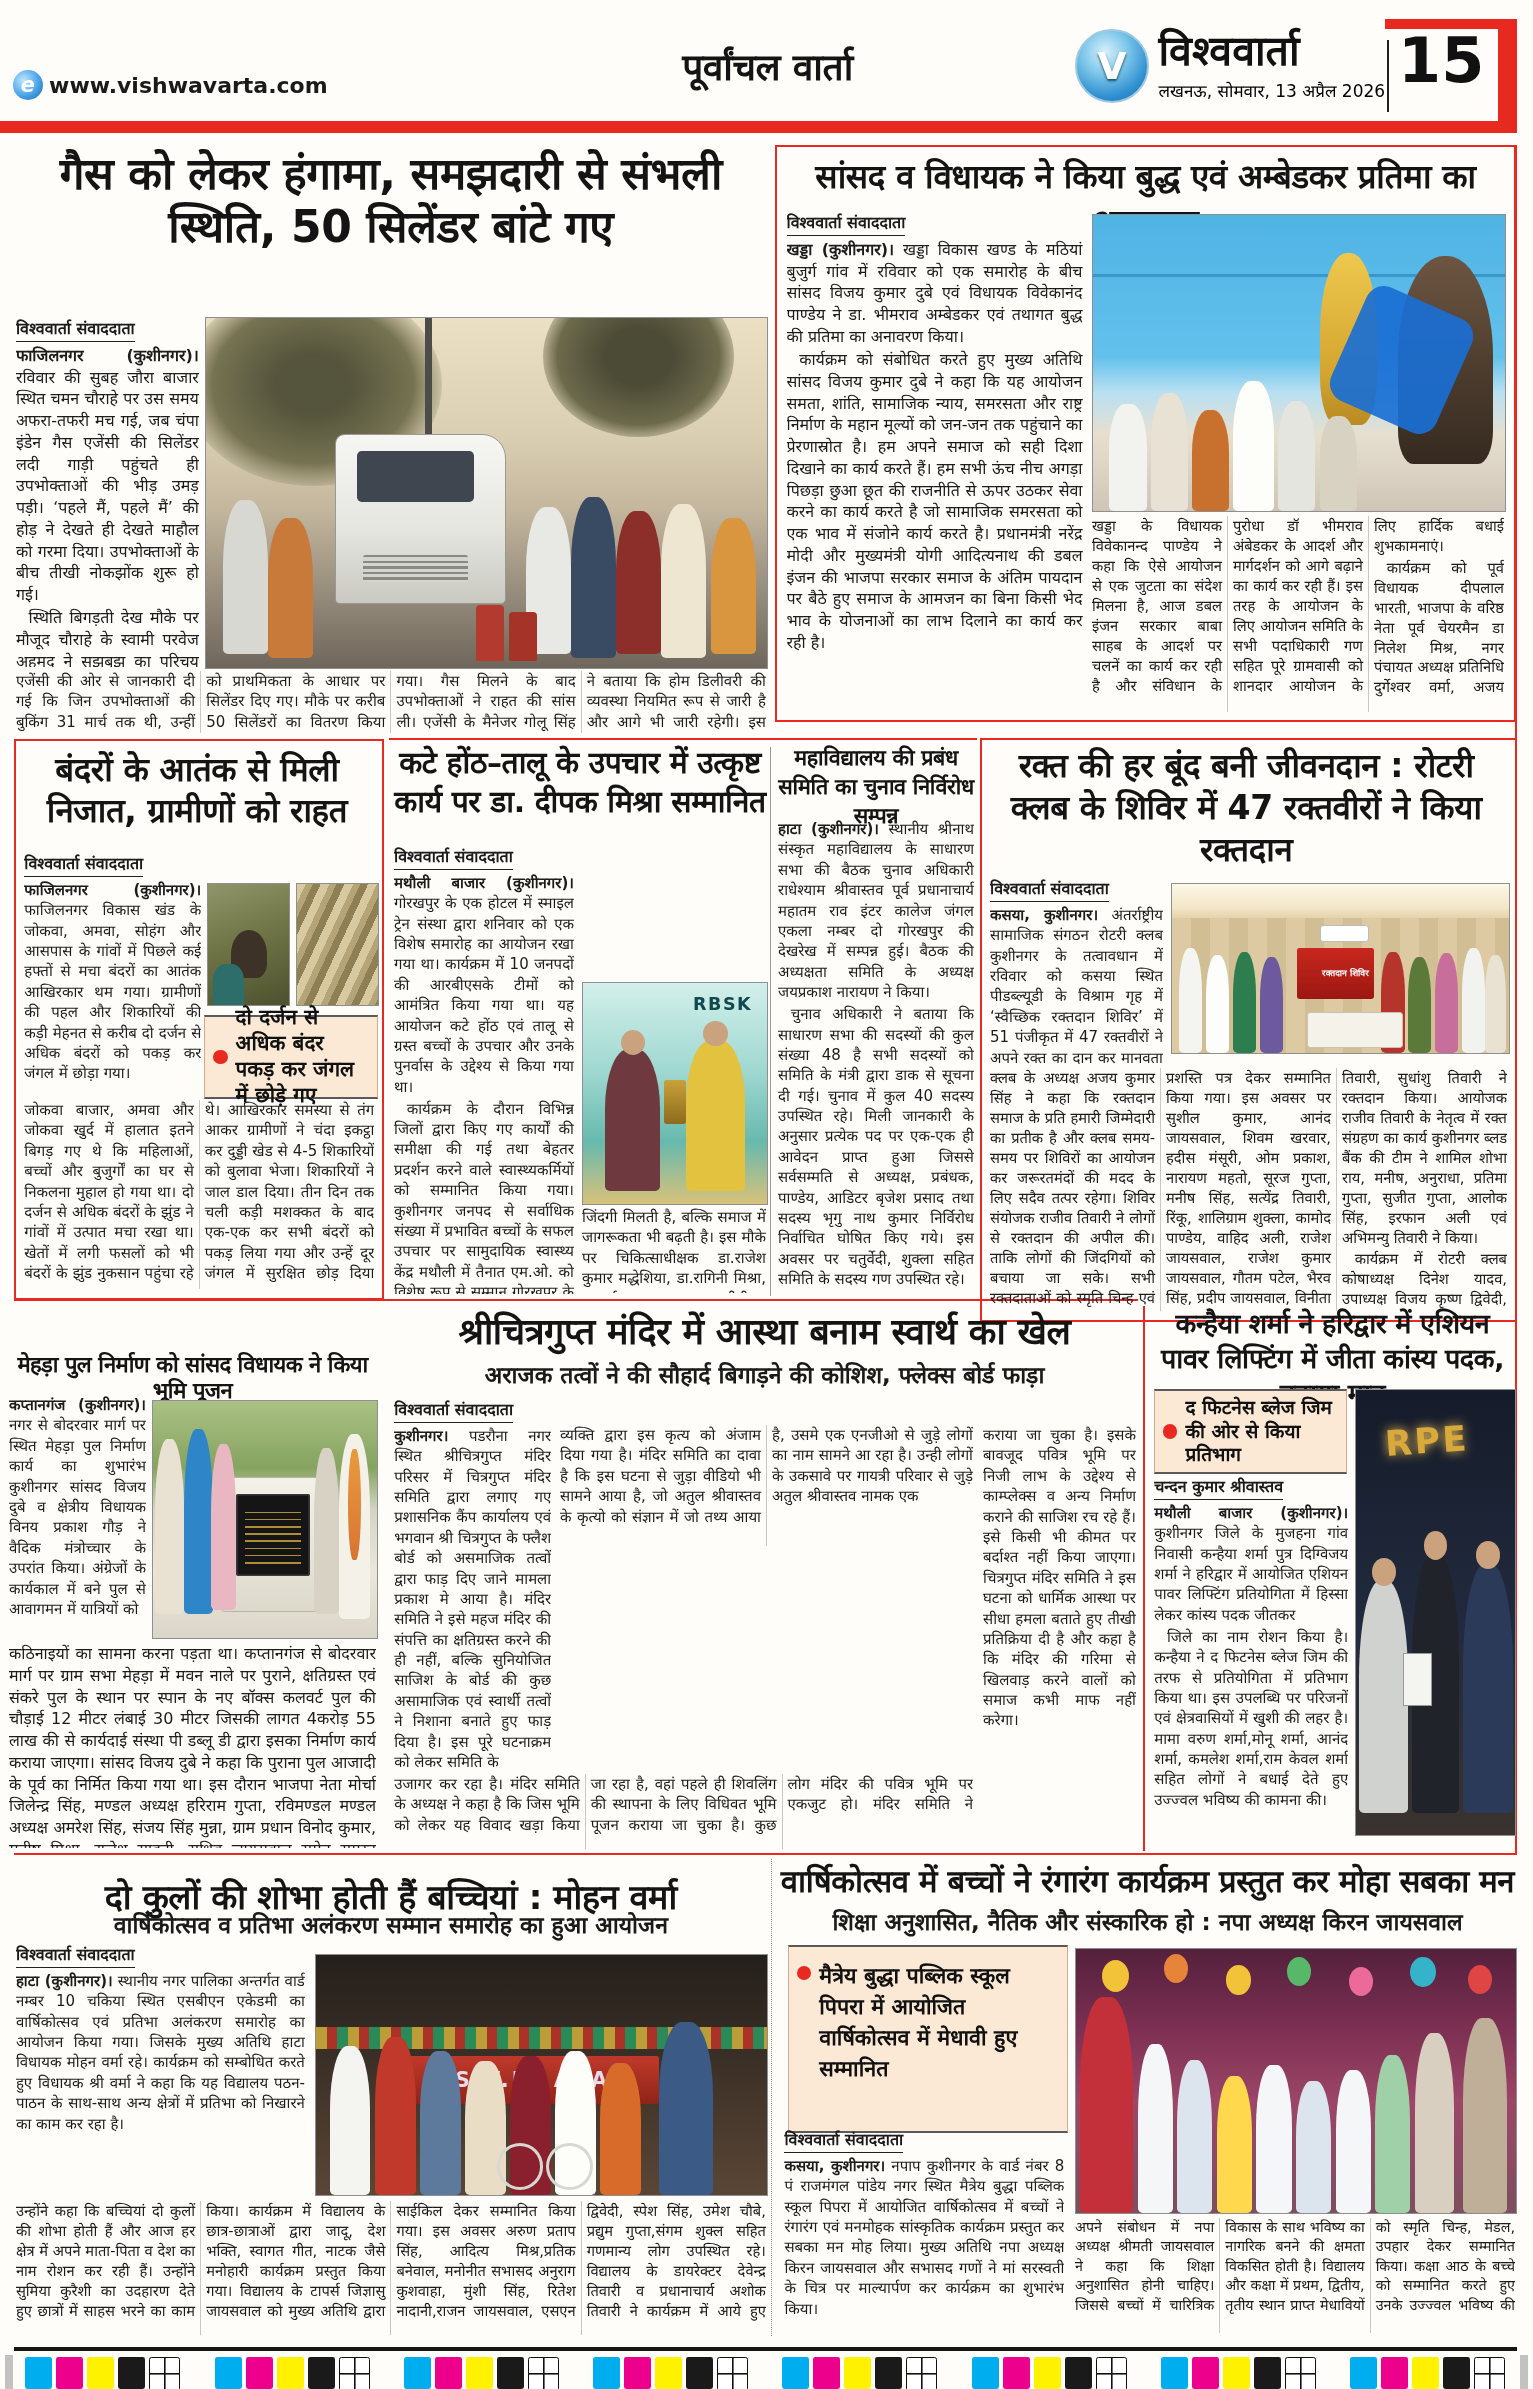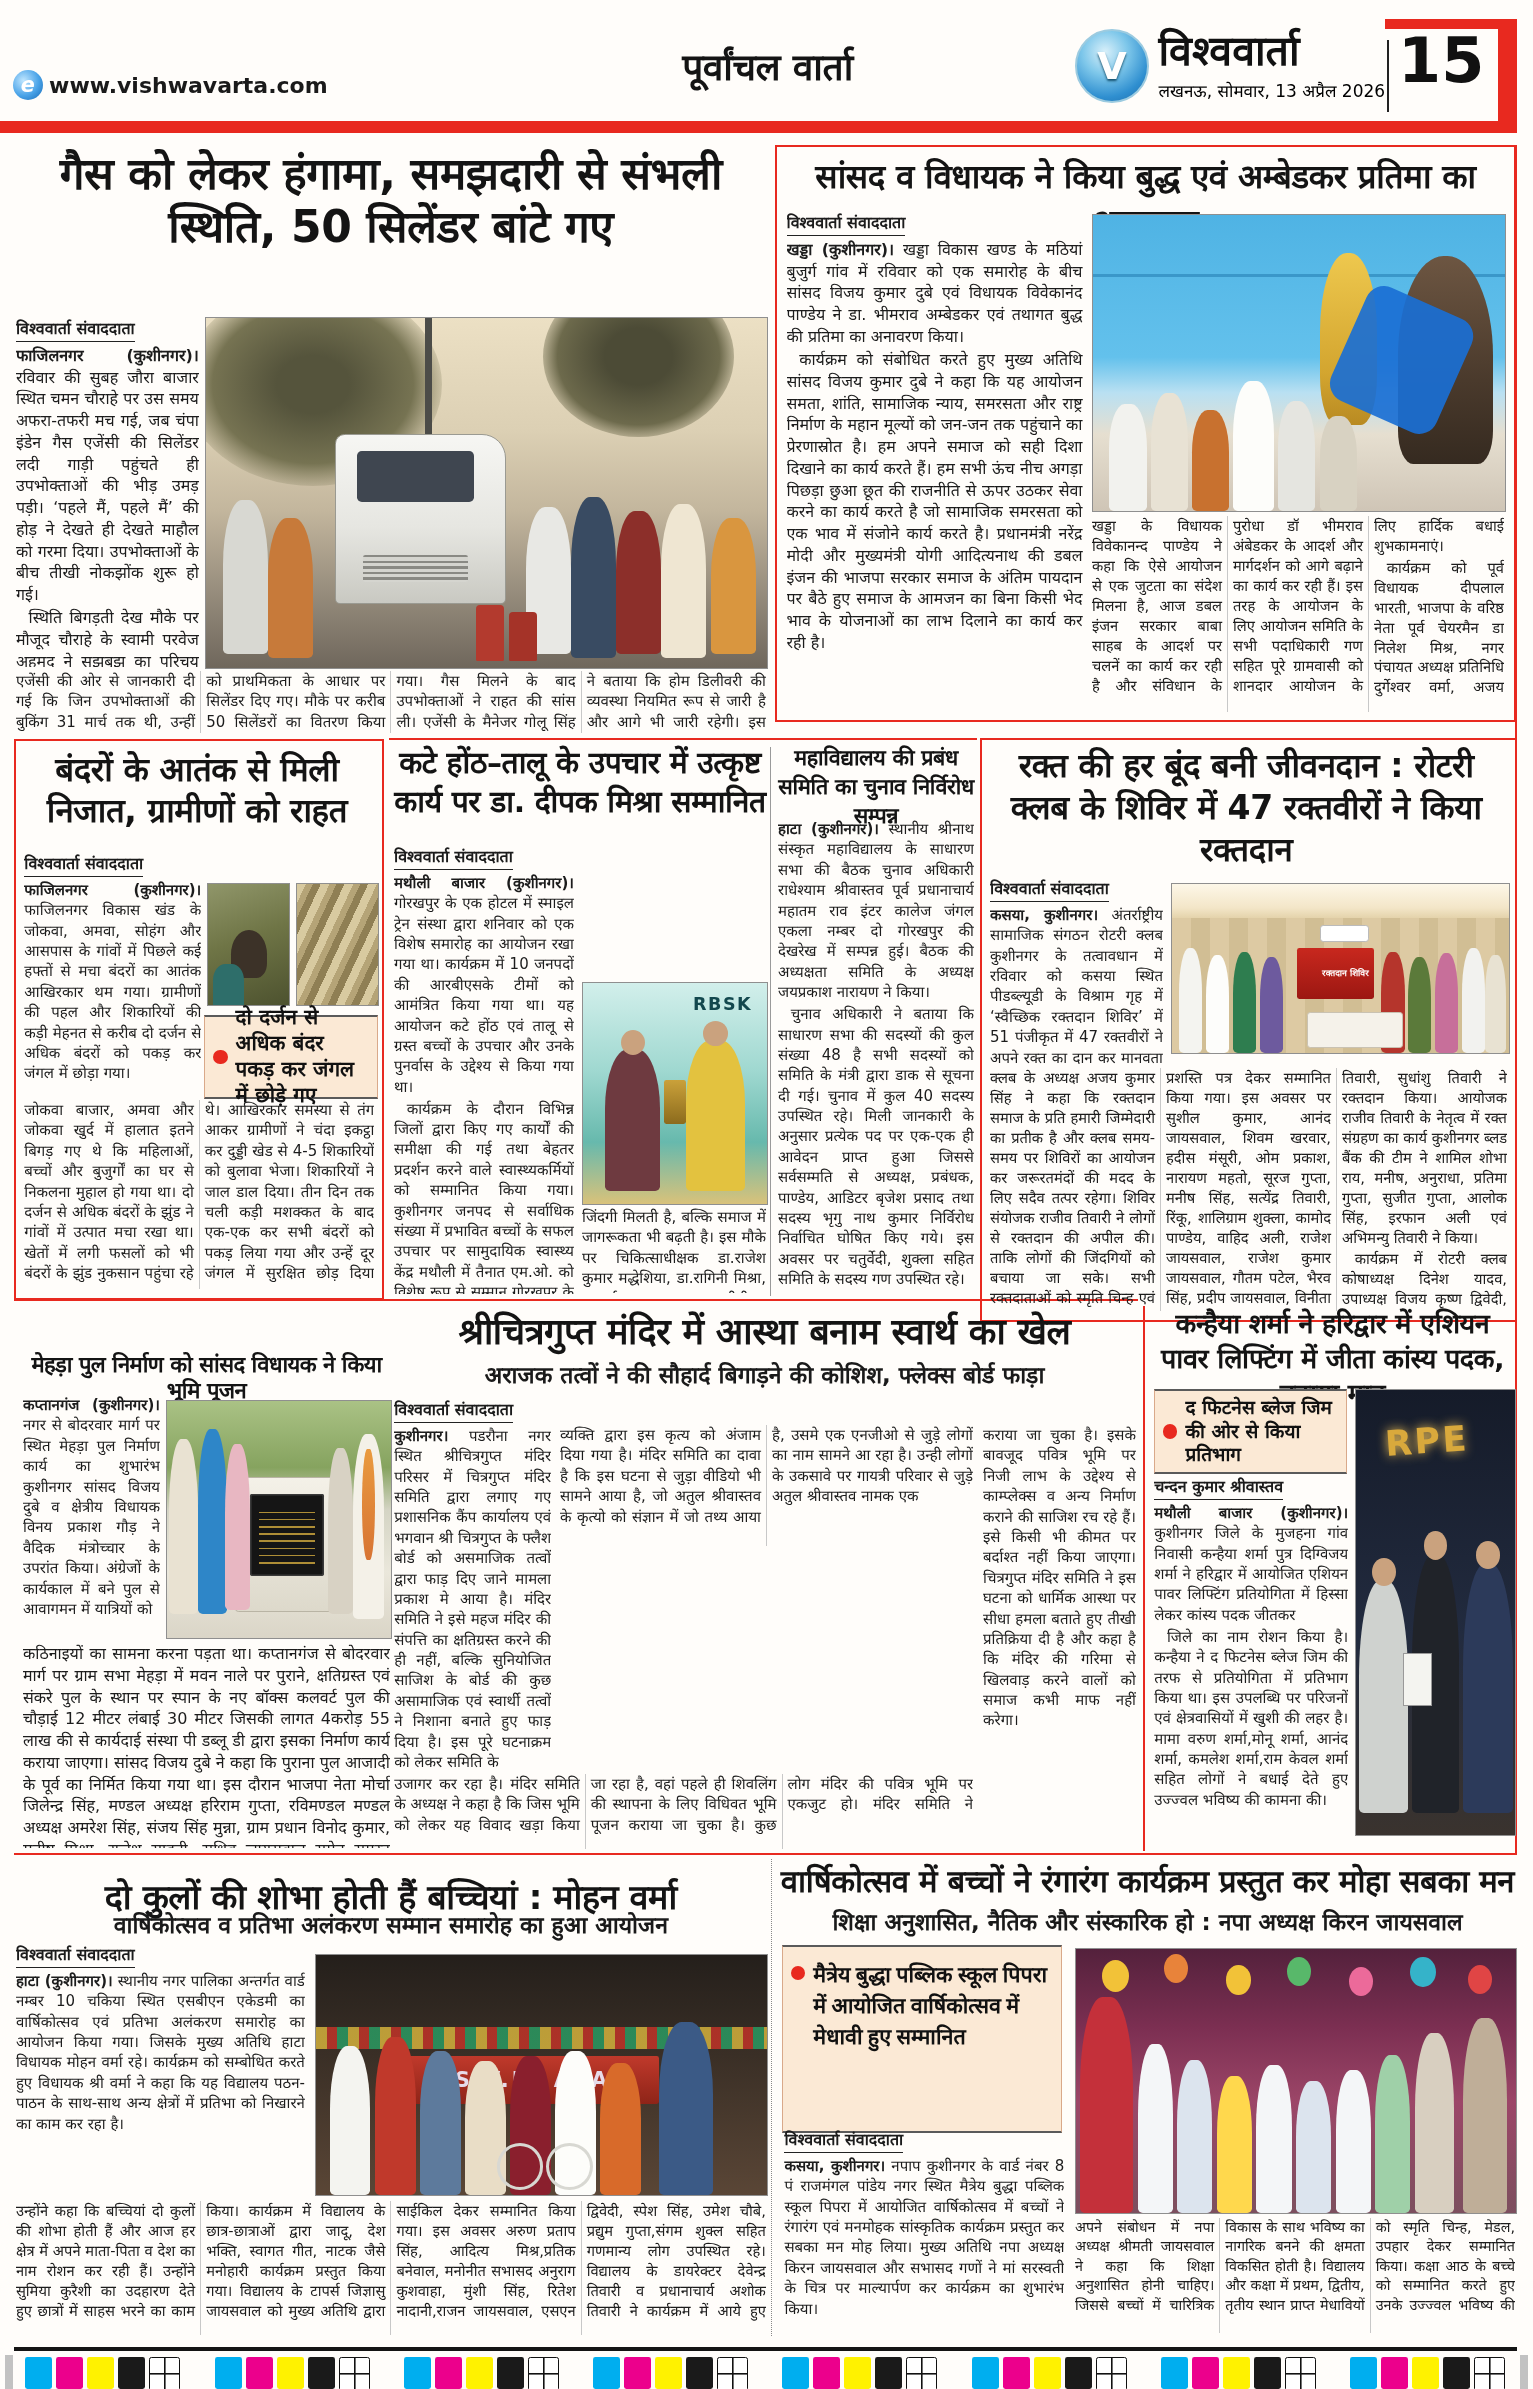--- a/index.html
+++ b/index.html
@@ -228,21 +228,21 @@
       <div class="figure" style="left:86%;bottom:0;width:7%;height:62%;background:#f2f2ef;"></div>
       <div class="figure" style="left:93%;bottom:0;width:6%;height:58%;background:#e8e2d2;"></div>
       <div class="ps" style="left:40%;bottom:3%;width:28%;height:20%;background:#f5f2ea;border:0.8px solid #c9c2b2;border-radius:3.2px;"></div>
     </div>
     <div class="abs body c3" style="left:8px;top:328px;width:517px;height:243px;font-size:14.7px;">
       <p>क्लब के अध्यक्ष अजय कुमार सिंह ने कहा कि रक्तदान समाज के प्रति हमारी जिम्मेदारी का प्रतीक है और क्लब समय-समय पर शिविरों का आयोजन कर जरूरतमंदों की मदद के लिए सदैव तत्पर रहेगा। शिविर संयोजक राजीव तिवारी ने लोगों से रक्तदान की अपील की। ताकि लोगों की जिंदगियों को बचाया जा सके। सभी रक्तदाताओं को स्मृति चिन्ह एवं प्रशस्ति पत्र देकर सम्मानित किया गया। इस अवसर पर सुशील कुमार, आनंद जायसवाल, शिवम खरवार, हदीस मंसूरी, ओम प्रकाश, नारायण महतो, सूरज गुप्ता, मनीष सिंह, सत्येंद्र तिवारी, रिंकू, शालिग्राम शुक्ला, कामोद पाण्डेय, वाहिद अली, राजेश जायसवाल, राजेश कुमार जायसवाल, गौतम पटेल, भैरव सिंह, प्रदीप जायसवाल, विनीता तिवारी, सुधांशु तिवारी ने रक्तदान किया। आयोजक राजीव तिवारी के नेतृत्व में रक्त संग्रहण का कार्य कुशीनगर ब्लड बैंक की टीम ने शामिल शोभा राय, मनीष, अनुराधा, प्रतिमा गुप्ता, सुजीत गुप्ता, आलोक सिंह, इरफान अली एवं अभिमन्यु तिवारी ने किया।</p>
       <p>कार्यक्रम में रोटरी क्लब कोषाध्यक्ष दिनेश यादव, उपाध्यक्ष विजय कृष्ण द्विवेदी, उपाध्यक्ष दुर्गेश चतुर्वेदी, सह कोषाध्यक्ष अमरेन्द्र नारायण सिंह, निदेशक महेंद्र तिवारी, निदेशक सुनील सिंह, अश्विनी जायसवाल, आनन्द जायसवाल, रक्तदान संयोजक राजीव तिवारी, अखिलेश शर्मा, मनीष सिंह एवं वरुण यादव सहित गणमान्य लोग उपस्थित रहे।</p>
     </div>
   </div>
 
-  <div class="abs" style="left:23px;top:1352px;width:367px;height:499px;">
+  <div class="abs" style="left:9px;top:1352px;width:367px;height:499px;">
     <div class="hl abs" style="left:0;top:0;width:100%;font-size:22px;line-height:1.2;letter-spacing:-0.6px;">मेहड़ा पुल निर्माण को सांसद विधायक ने किया भूमि पूजन</div>
     <div class="abs body" style="left:0;top:43px;width:137px;height:248px;font-size:15px;">
       <p><span class="dl">कप्तानगंज (कुशीनगर)।</span>
          <span>नगर से बोदरवार मार्ग पर स्थित मेहड़ा पुल निर्माण कार्य का शुभारंभ कुशीनगर सांसद विजय दुबे व क्षेत्रीय विधायक विनय प्रकाश गौड़ ने वैदिक मंत्रोच्चार के उपरांत किया। अंग्रेजों के कार्यकाल में बने पुल से आवागमन में यात्रियों को</span></p>
     </div>
     <div class="photo" style="left:143px;top:48px;width:224px;height:237px;
          background:linear-gradient(180deg,#aac285 0%,#86a35f 28%,#d4d4c4 46%,#eae7db 72%,#dad5c7 100%);">
       <div class="ps" style="left:30%;top:32%;width:46%;height:56%;
            background:linear-gradient(180deg,#f4f1e8 0%,#ddd9cb 100%);border-radius:4.8px;border:0.8px solid #b9b4a4;">
         <div class="ps" style="left:14%;top:12%;width:72%;height:62%;background:#151515;border-radius:2.4px;
@@ -353,21 +353,21 @@
     <div class="abs body c4" style="left:1.6px;top:342px;width:750px;height:134px;font-size:14.7px;">
       <p>उन्होंने कहा कि बच्चियां दो कुलों की शोभा होती हैं और आज हर क्षेत्र में अपने माता-पिता व देश का नाम रोशन कर रही हैं। उन्होंने सुमिया कुरैशी का उदहारण देते हुए छात्रों में साहस भरने का काम किया। कार्यक्रम में विद्यालय के छात्र-छात्राओं द्वारा जादू, देश भक्ति, स्वागत गीत, नाटक जैसे मनोहारी कार्यक्रम प्रस्तुत किया गया। विद्यालय के टापर्स जिज्ञासु जायसवाल को मुख्य अतिथि द्वारा साईकिल देकर सम्मानित किया गया। इस अवसर अरुण प्रताप सिंह, आदित्य मिश्र,प्रतिक बनेवाल, मनोनीत सभासद अनुराग कुशवाहा, मुंशी सिंह, रितेश नादानी,राजन जायसवाल, एसएन द्विवेदी, स्पेश सिंह, उमेश चौबे, प्रद्युम गुप्ता,संगम शुक्ल सहित गणमान्य लोग उपस्थित रहे। विद्यालय के डायरेक्टर देवेन्द्र तिवारी व प्रधानाचार्य अशोक तिवारी ने कार्यक्रम में आये हुए आगंतुकों का आभार प्रकट करते हुए धन्यवाद ज्ञापित किया। कार्यक्रम में शिक्षक प्रीति ओझा सहित शिक्षकों व कर्मचारियों का सहयोग सराहनीय रहा।</p>
     </div>
   </div>
 
   <div class="abs" style="left:771px;top:1859px;height:477px;border-left:1.6px dotted #888;"></div>
 
   <div class="abs" style="left:778px;top:1859px;width:739px;height:477px;">
     <div class="hl abs" style="left:0;top:0;width:100%;font-size:31px;">वार्षिकोत्सव में बच्चों ने रंगारंग कार्यक्रम प्रस्तुत कर मोहा सबका मन</div>
     <div class="sub abs" style="left:0;top:46px;width:100%;font-size:23px;">शिक्षा अनुशासित, नैतिक और संस्कारिक हो : नपा अध्यक्ष किरन जायसवाल</div>
-    <div class="hibox" style="left:4px;top:86px;width:262px;height:165px;align-items:flex-start;padding-top:12.7px;font-family:Liberation Serif, serif;">
+    <div class="hibox" style="left:10px;top:86px;width:262px;height:165px;align-items:flex-start;padding-top:12.7px;">
       <span class="dot" style="margin-top:6.4px;"></span>
       <span class="htx" style="font-size:21.5px;line-height:1.45;">मैत्रेय बुद्धा पब्लिक स्कूल पिपरा में आयोजित वार्षिकोत्सव में मेधावी हुए सम्मानित</span>
     </div>
     <div class="abs" style="left:6.4px;top:269px;width:280px;height:205px;overflow:hidden;">
       <span class="byline">विश्ववार्ता संवाददाता</span>
       <div class="body" style="font-size:15px;">
         <p><span class="dl">कसया, कुशीनगर।</span>
            <span>नपाप कुशीनगर के वार्ड नंबर 8 पं राजमंगल पांडेय नगर स्थित मैत्रेय बुद्धा पब्लिक स्कूल पिपरा में आयोजित वार्षिकोत्सव में बच्चों ने रंगारंग एवं मनमोहक सांस्कृतिक कार्यक्रम प्रस्तुत कर सबका मन मोह लिया। मुख्य अतिथि नपा अध्यक्ष किरन जायसवाल और सभासद गणों ने मां सरस्वती के चित्र पर माल्यार्पण कर कार्यक्रम का शुभारंभ किया।</span></p>
       </div>
     </div>

